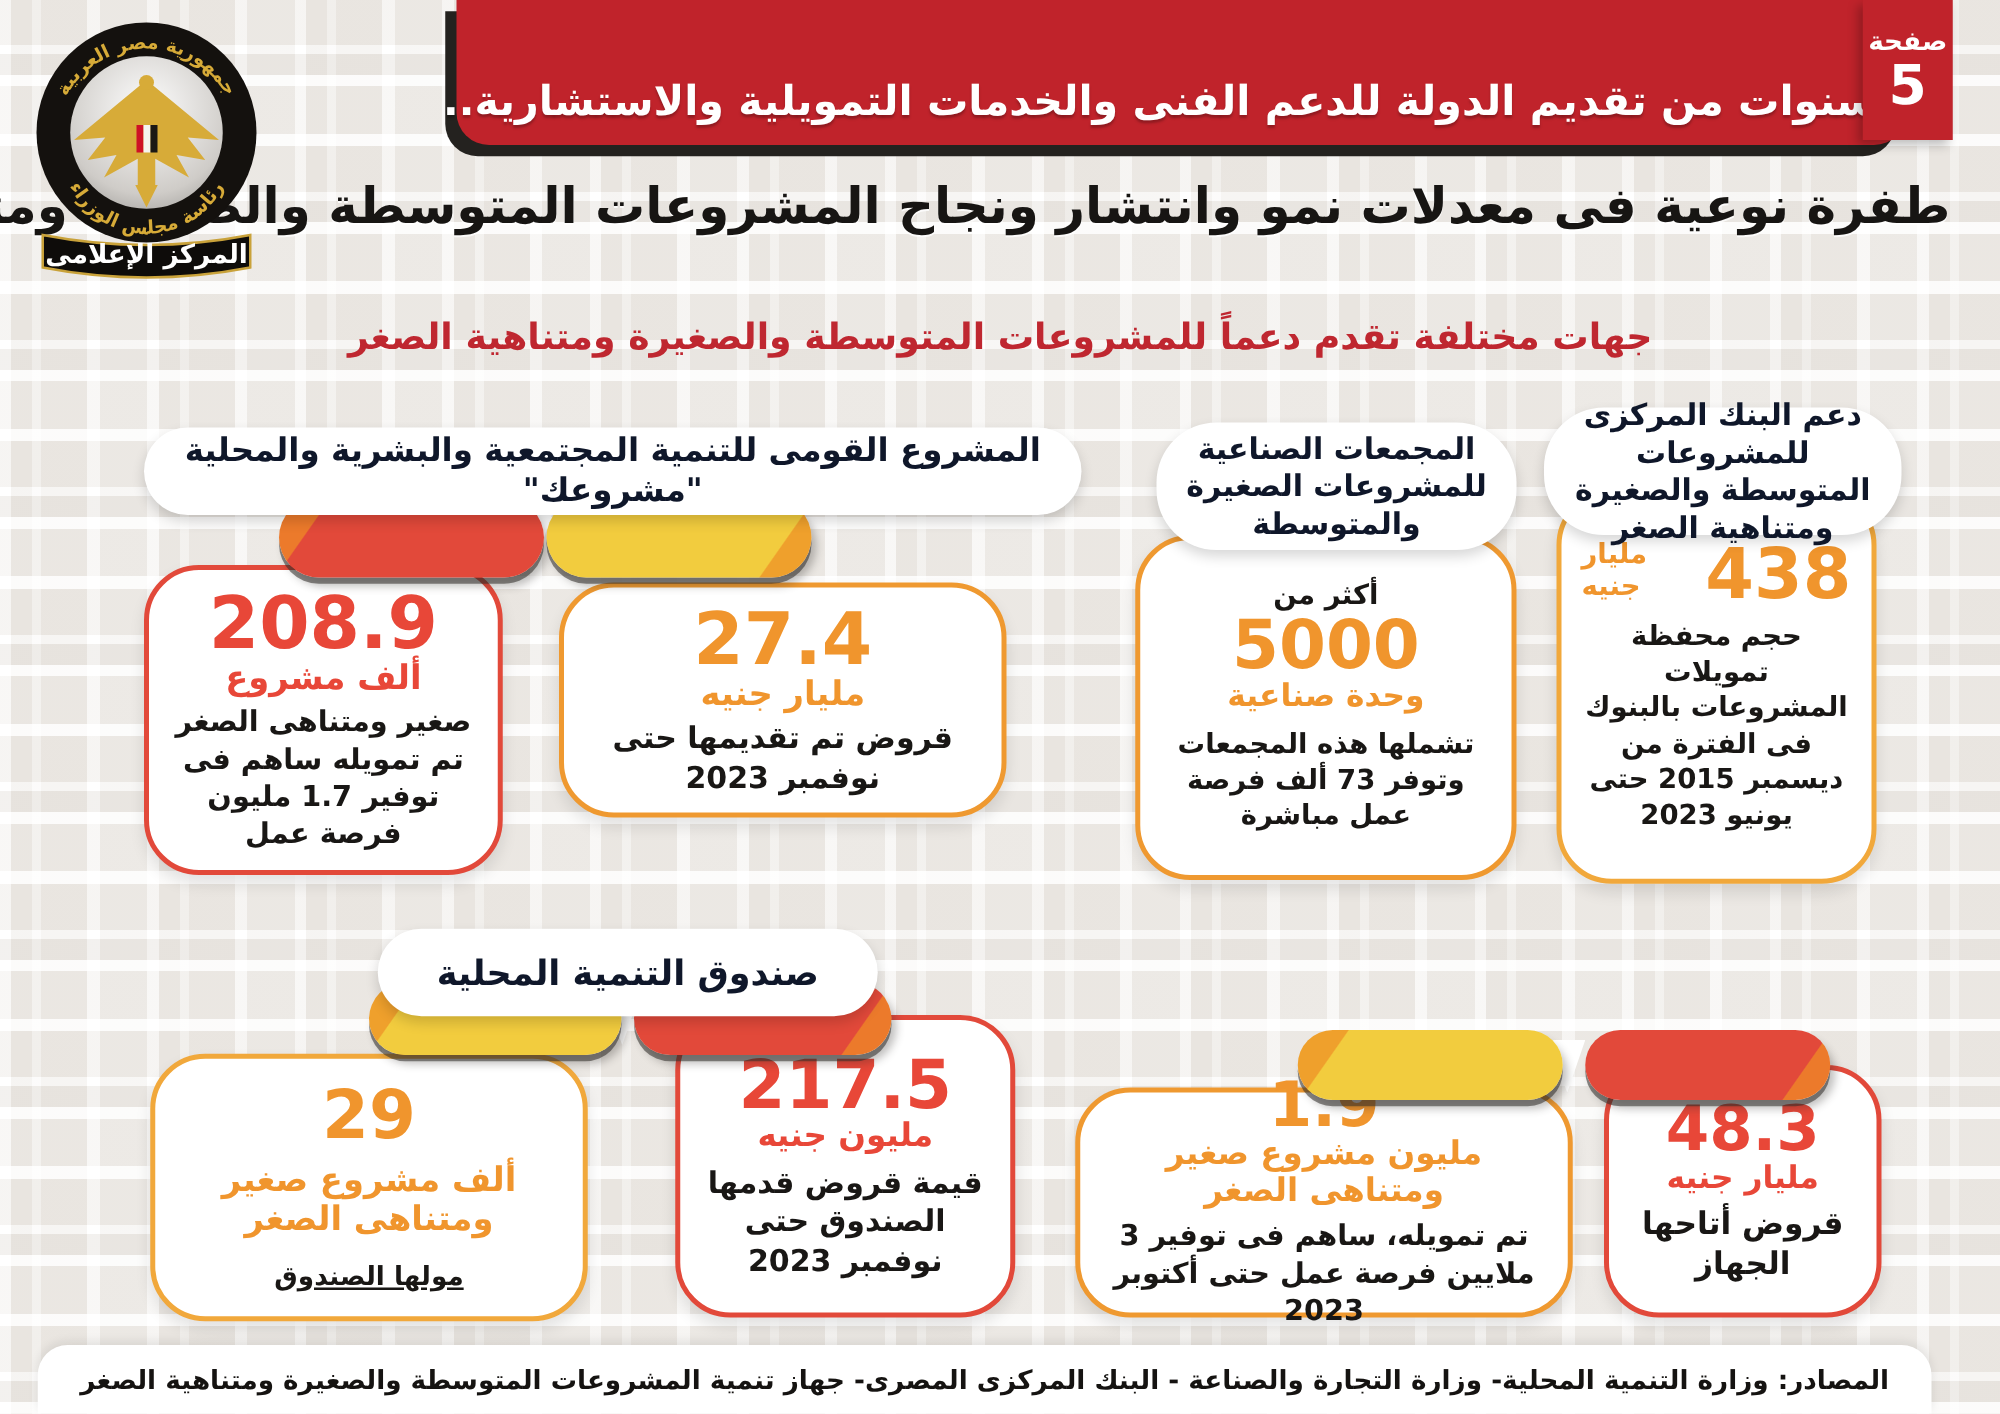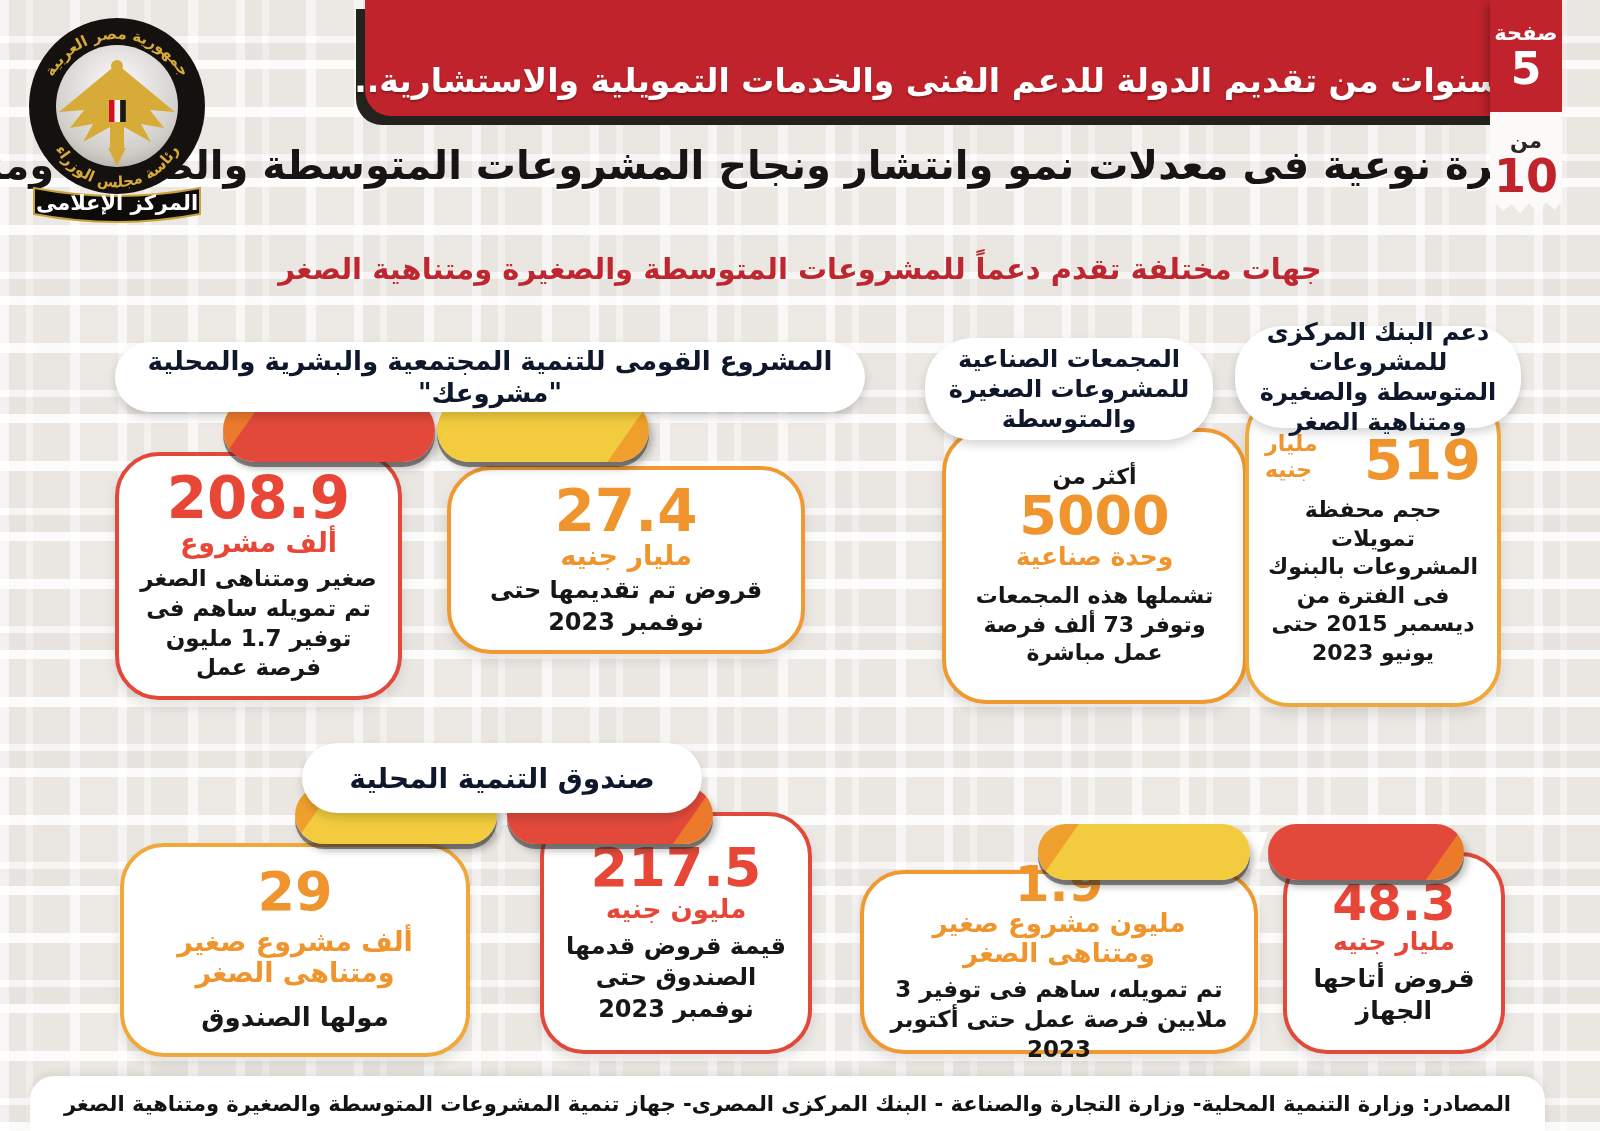--- a/index.html
+++ b/index.html
@@ -111,42 +111,42 @@
     display:flex; flex-direction:column; align-items:center; justify-content:center;
     text-align:center; padding:18px 16px;
     box-shadow:0 7px 12px rgba(0,0,0,.10);
   }
   .card.bd-red   { border:4px solid #e2493a; }
   .card.bd-or    { border:4px solid #ef9930; }
   .card.bd-amber { border:4px solid #f1a83b; }
 
   .card-a1 { left:115px;  top:452px; width:287px; height:248px; }
   .card-a2 { left:447px;  top:466px; width:358px; height:188px; }
-  .card-b  { left:942px;  top:428px; width:305px; height:276px; }
+  .card-b  { left:908px;  top:428px; width:305px; height:276px; }
   .card-c  { left:1245px; top:392px; width:256px; height:315px; }
   .card-d1 { left:120px;  top:843px; width:350px; height:214px;justify-content:space-between; }
   .card-d2 { left:540px;  top:812px; width:272px; height:242px; }
   .card-e1 { left:860px;  top:870px; width:398px; height:184px; }
   .card-e2 { left:1283px; top:852px; width:222px; height:202px; }
 
   .num   { font-weight:bold; line-height:1; }
   .unit  { font-weight:bold; line-height:1.15; }
   .desc  { font-weight:bold; color:#191715; line-height:1.3; margin-top:6px; }
   .prefix{ font-weight:bold; color:#191715; }
   .c-red { color:#e84738; }
   .c-or  { color:#f0952d; }
 
   .card-a1 .num { font-size:58px; } .card-a1 .unit { font-size:27px; } .card-a1 .desc { font-size:23px; }
   .card-a2 .num { font-size:58px; } .card-a2 .unit { font-size:27px; } .card-a2 .desc { font-size:24px; margin-top:4px; }
   .card-b  .prefix { font-size:22px; }
   .card-b  .num { font-size:54px; } .card-b .unit { font-size:25px; } .card-b .desc { font-size:22px; margin-top:10px; }
   .card-c  .numrow { display:flex; flex-direction:row; align-items:flex-end; gap:6px; }
   .card-c  .num { font-size:56px; } .card-c .unit { font-size:22px; padding-bottom:6px; text-align:left; }
   .card-c  .desc { font-size:22px; margin-top:8px; }
-  .card-d1 .num { font-size:54px; } .card-d1 .unit { font-size:27px; } .card-d1 .desc { font-size:26px; }
+  .card-d1 .num { font-size:54px; } .card-d1 .unit { font-size:27px; } .card-d1 .desc { font-size:21px;text-decoration:underline; }
   .card-d2 .num { font-size:54px; } .card-d2 .unit { font-size:26px; } .card-d2 .desc { font-size:24px; }
   .card-e1 .num { font-size:50px; } .card-e1 .unit { font-size:26px; } .card-e1 .desc { font-size:23px; }
   .card-e2 .num { font-size:50px; } .card-e2 .unit { font-size:25px; } .card-e2 .desc { font-size:25px; }
 
   
   .sources {
     position:absolute; left:30px; top:1076px; width:1515px; height:55px;
     background:#fff; border-radius:24px 24px 0 0;
     box-shadow:0 -3px 8px rgba(0,0,0,.08);
     display:flex; align-items:center; justify-content:center; z-index:5;
@@ -159,24 +159,20 @@
 <div class="canvas">
 
   <div class="top-banner">
     <span>9 سنوات من تقديم الدولة للدعم الفنى والخدمات التمويلية والاستشارية..</span>
   </div>
 
   <div class="page-tab">
     <div class="page-tab-red">
       <span class="lbl">صفحة</span>
       <span class="n">5</span>
-    </div>
-    <div class="page-tab-white">
-      <span class="lbl">من</span>
-      <span class="n">10</span>
     </div>
   </div>
 
   <div class="logo">
     <svg width="182" height="212" viewBox="0 0 182 212">
       <defs>
         <radialGradient id="silver" cx="0.5" cy="0.35" r="0.85">
           <stop offset="0" stop-color="#fdfdfd"></stop>
           <stop offset="0.65" stop-color="#cfccc8"></stop>
           <stop offset="1" stop-color="#8f8d8a"></stop>
@@ -236,21 +232,21 @@
     <div class="num c-or">5000</div>
     <div class="unit c-or">وحدة صناعية</div>
     <div class="desc">تشملها هذه المجمعات وتوفر 73 ألف فرصة عمل مباشرة</div>
   </div>
 
   <div class="pill pill-c">
     <span>دعم البنك المركزى للمشروعات المتوسطة والصغيرة ومتناهية الصغر</span>
   </div>
   <div class="card card-c bd-amber">
     <div class="numrow">
-      <span class="num c-or">519</span>
+      <span class="num c-or">438</span>
       <span class="unit c-or">مليار جنيه</span>
     </div>
     <div class="desc">حجم محفظة تمويلات المشروعات بالبنوك فى الفترة من ديسمبر 2015 حتى يونيو 2023</div>
   </div>
 
   <div class="pill pill-d">
     <span>صندوق التنمية المحلية</span>
   </div>
   <div class="tail tail-d"></div>
   <div class="ribbon ribbon-d1 rb-yel-wl"></div>

